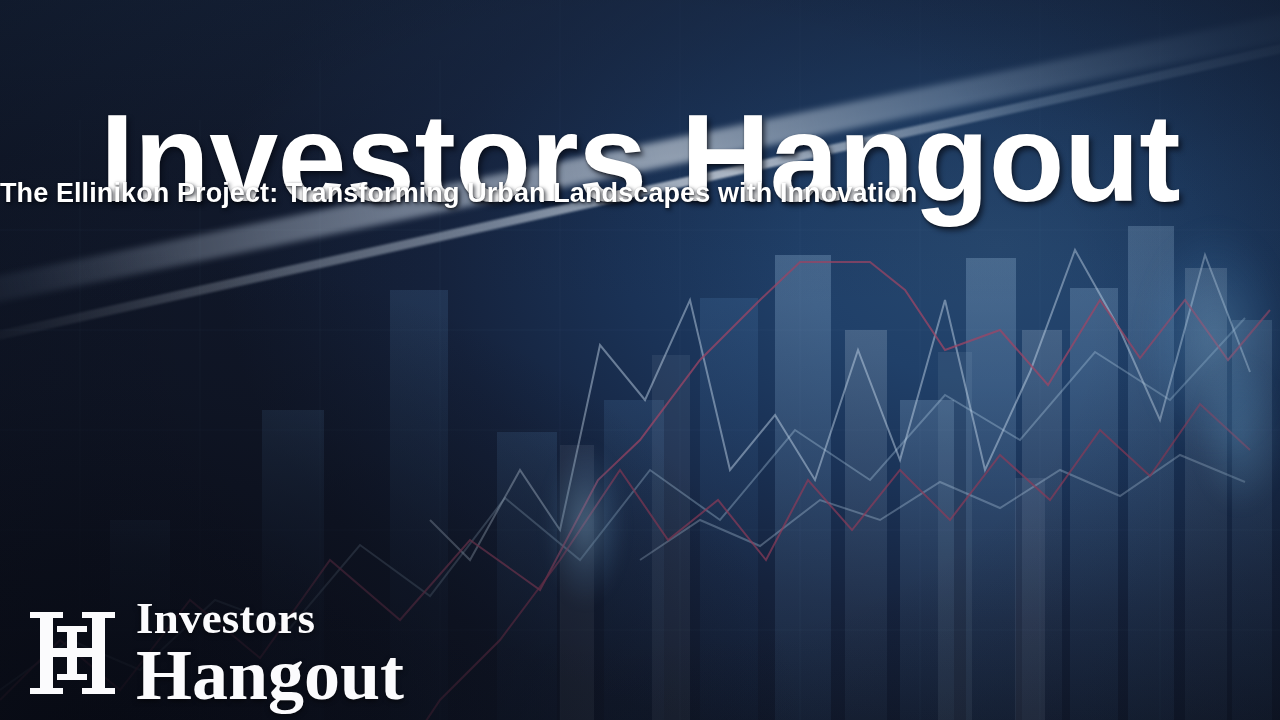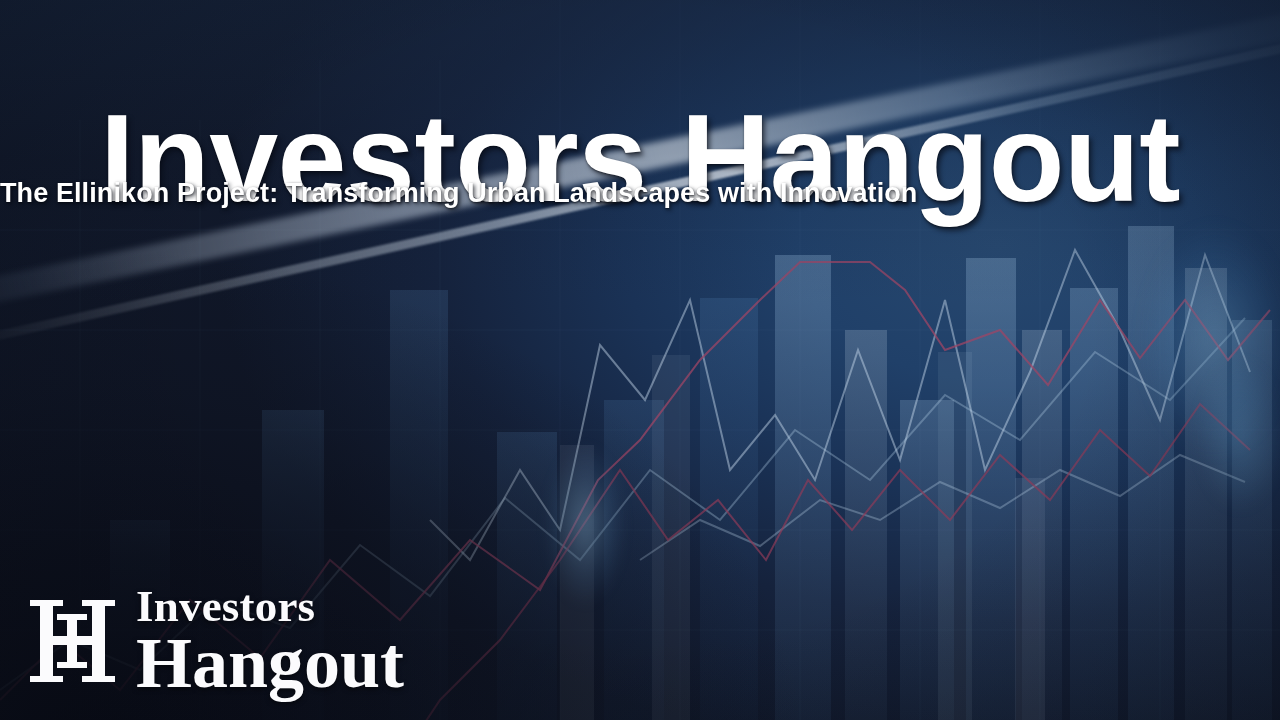--- a/index.html
+++ b/index.html
@@ -107,21 +107,21 @@
     font-size:27px;
     font-weight:bold;
     letter-spacing:.1px;
     text-shadow:2px 2px 4px rgba(6,10,20,.72), 0 1px 2px rgba(0,0,0,.5);
     white-space:nowrap;
   }
 
   
   .logo{
     position:absolute;
-    left:26px;bottom:22px;
+    left:26px;bottom:10px;
     display:flex;align-items:center;
     gap:14px;
   }
   .logo-mark{
     position:relative;
     width:96px;height:104px;
     flex:0 0 auto;
   }
   .logo-mark svg{display:block;}
   .logo-words{

